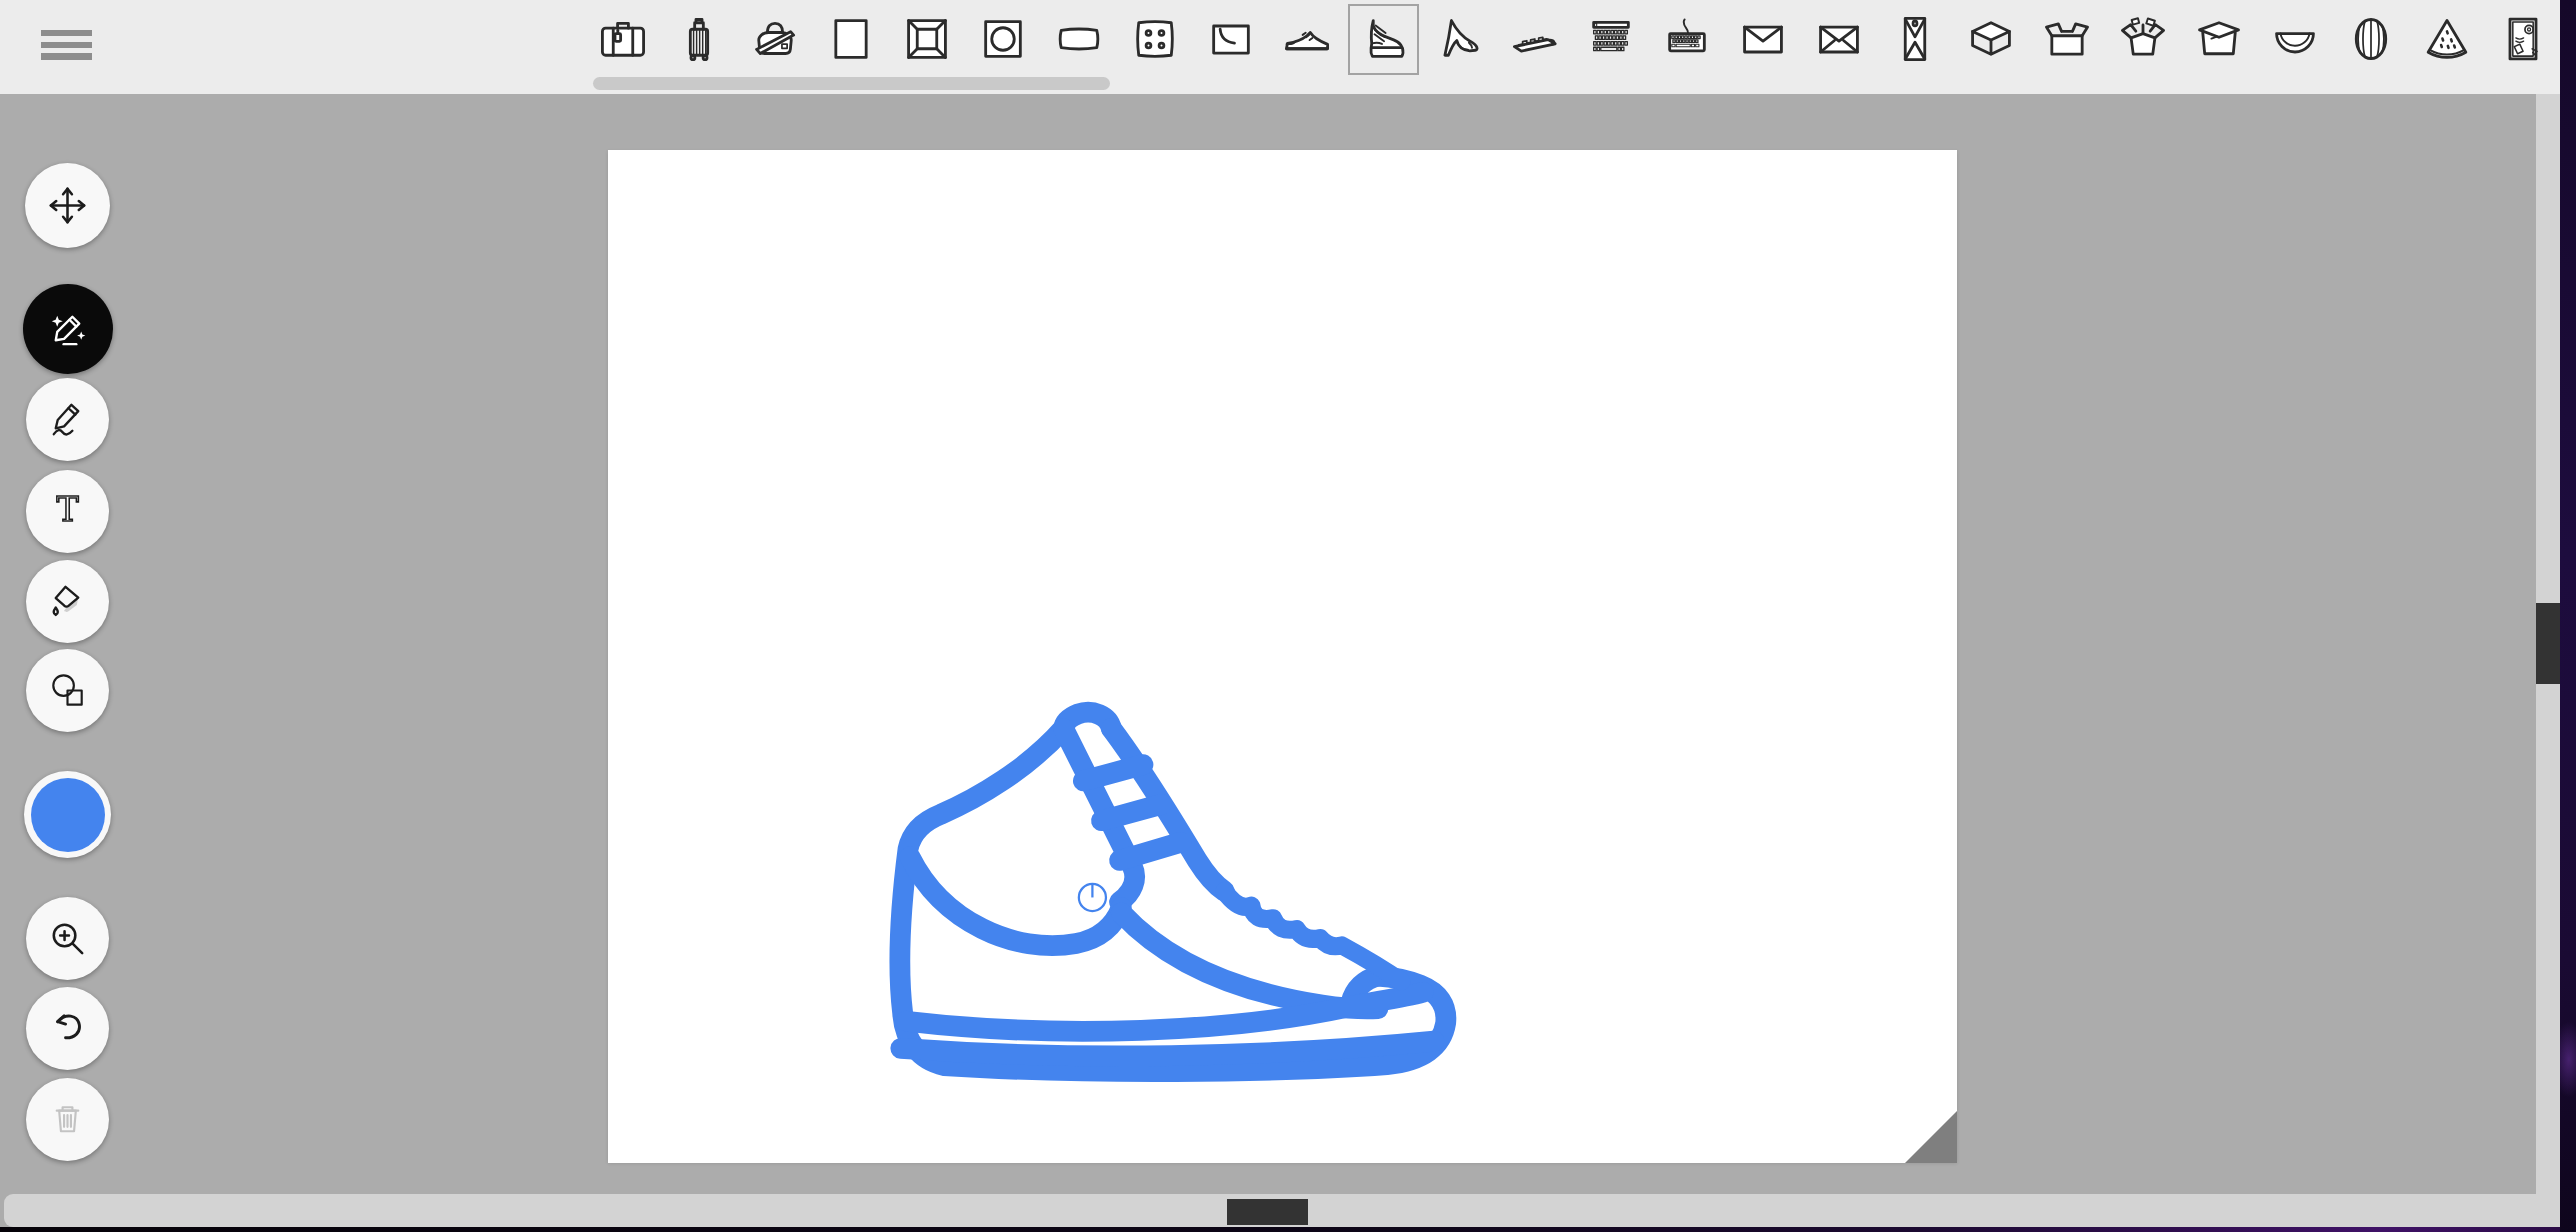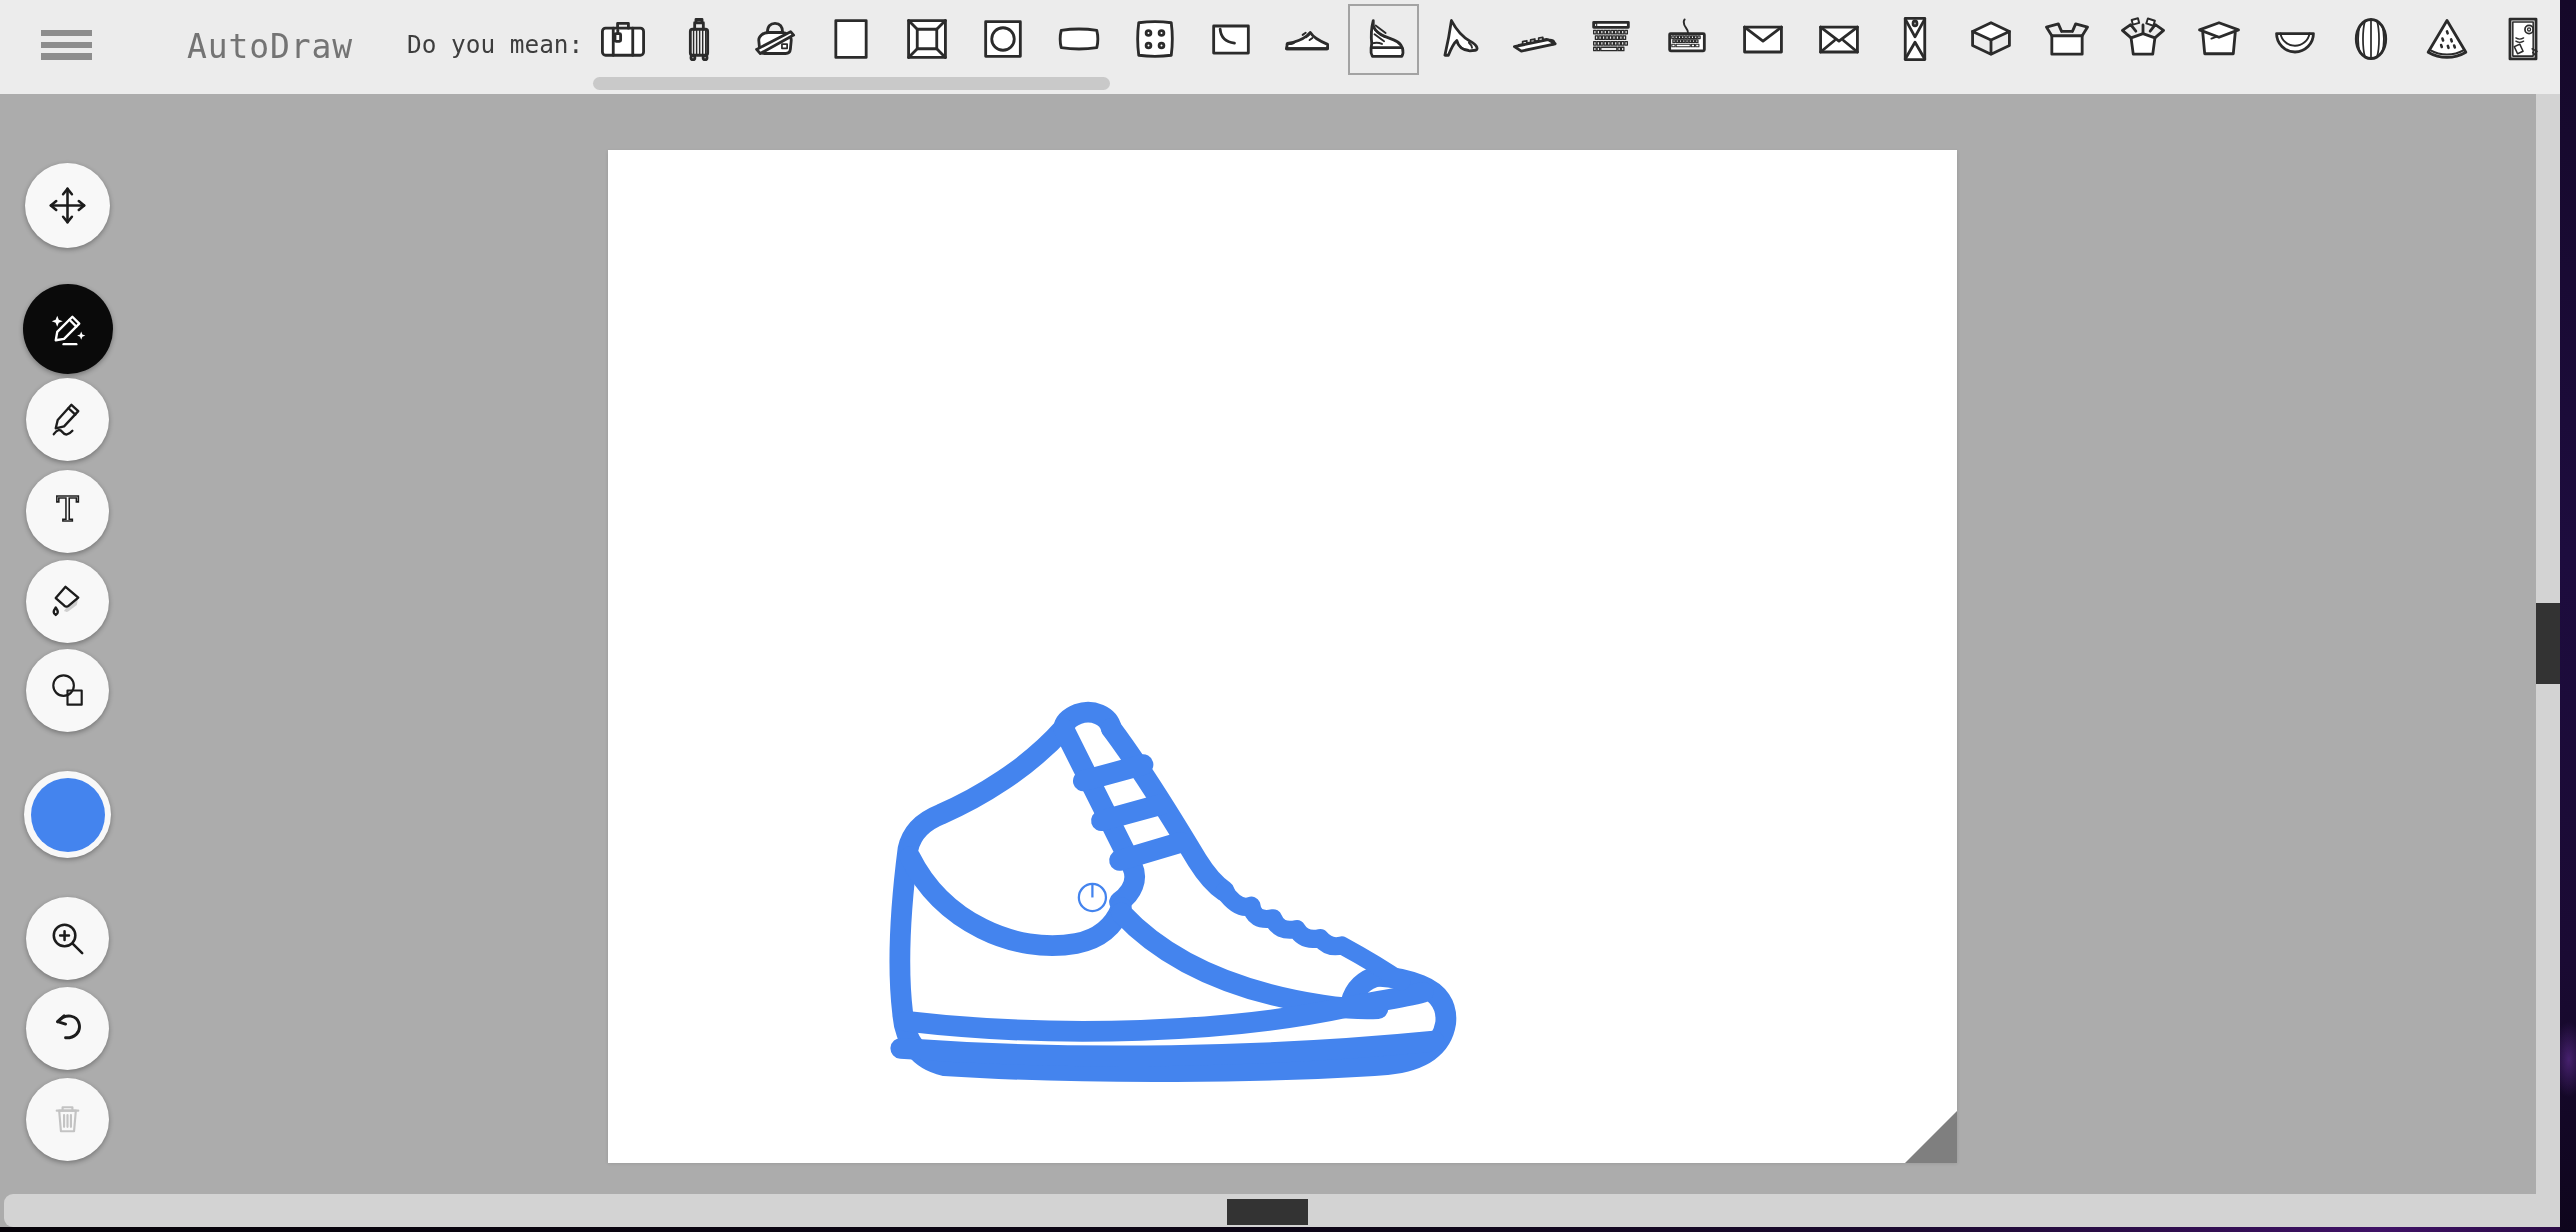--- a/index.html
+++ b/index.html
@@ -52,22 +52,20 @@
 </style>
 </head>
 <body style="--accent: #4484ee;">
 
 <header class="topbar">
   <div class="hamburger">
     <span></span>
       <span></span>
       <span></span>
   </div>
-  <div class="app-title">AutoDraw</div>
-  <div class="suggest-label">Do you mean:</div>
   <div class="icon-strip" id="icon-strip">
       <div class="sug-btn">
         <div class="sug-inner">
           <svg viewBox="0 0 24 24">
             <g stroke="#2b2b2b" stroke-width="1.3" fill="none" stroke-linecap="round" stroke-linejoin="round">
               <rect x="2.5" y="7" width="19" height="12.5" rx="1.5" fill="#fff"></rect>
               <path d="M7.5 7v12.5M16.5 7v12.5"></path>
               <path d="M9.5 7V4.8h5V7"></path>
               <path d="M9.6 8v1.5"></path>
               <rect x="8.3" y="9.5" width="2.6" height="3.6" rx="0.5" fill="#fff"></rect>

